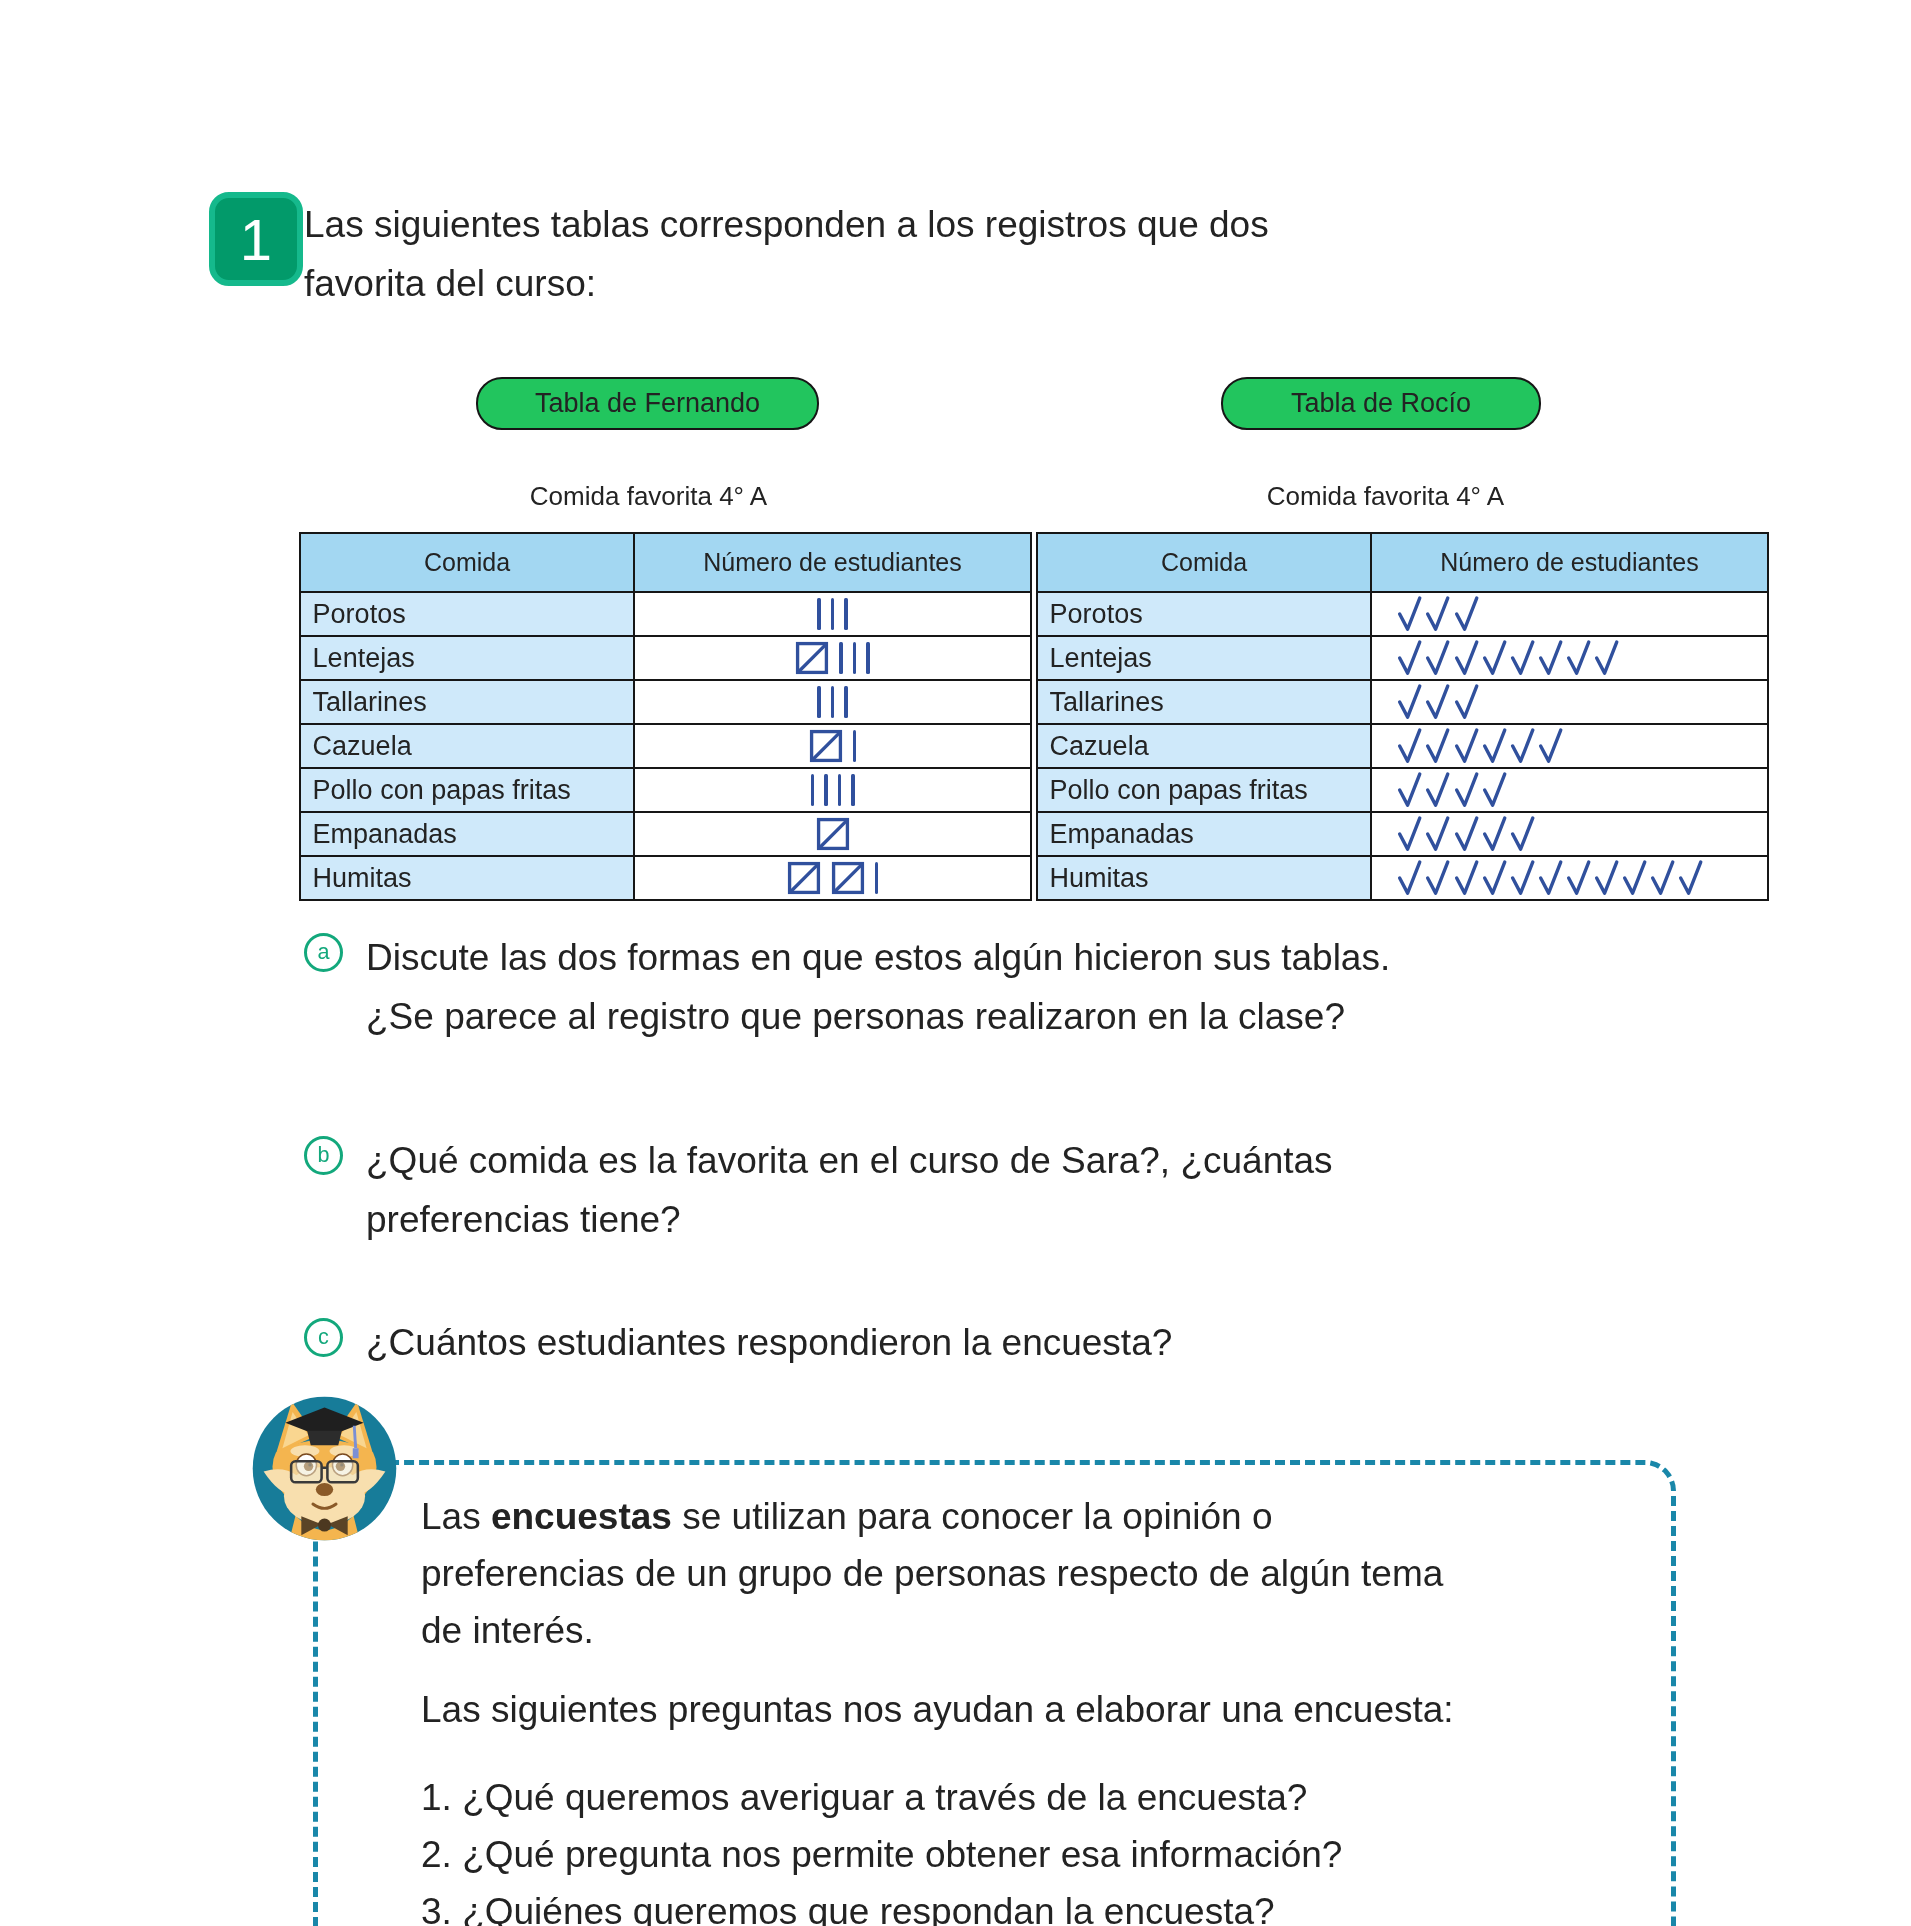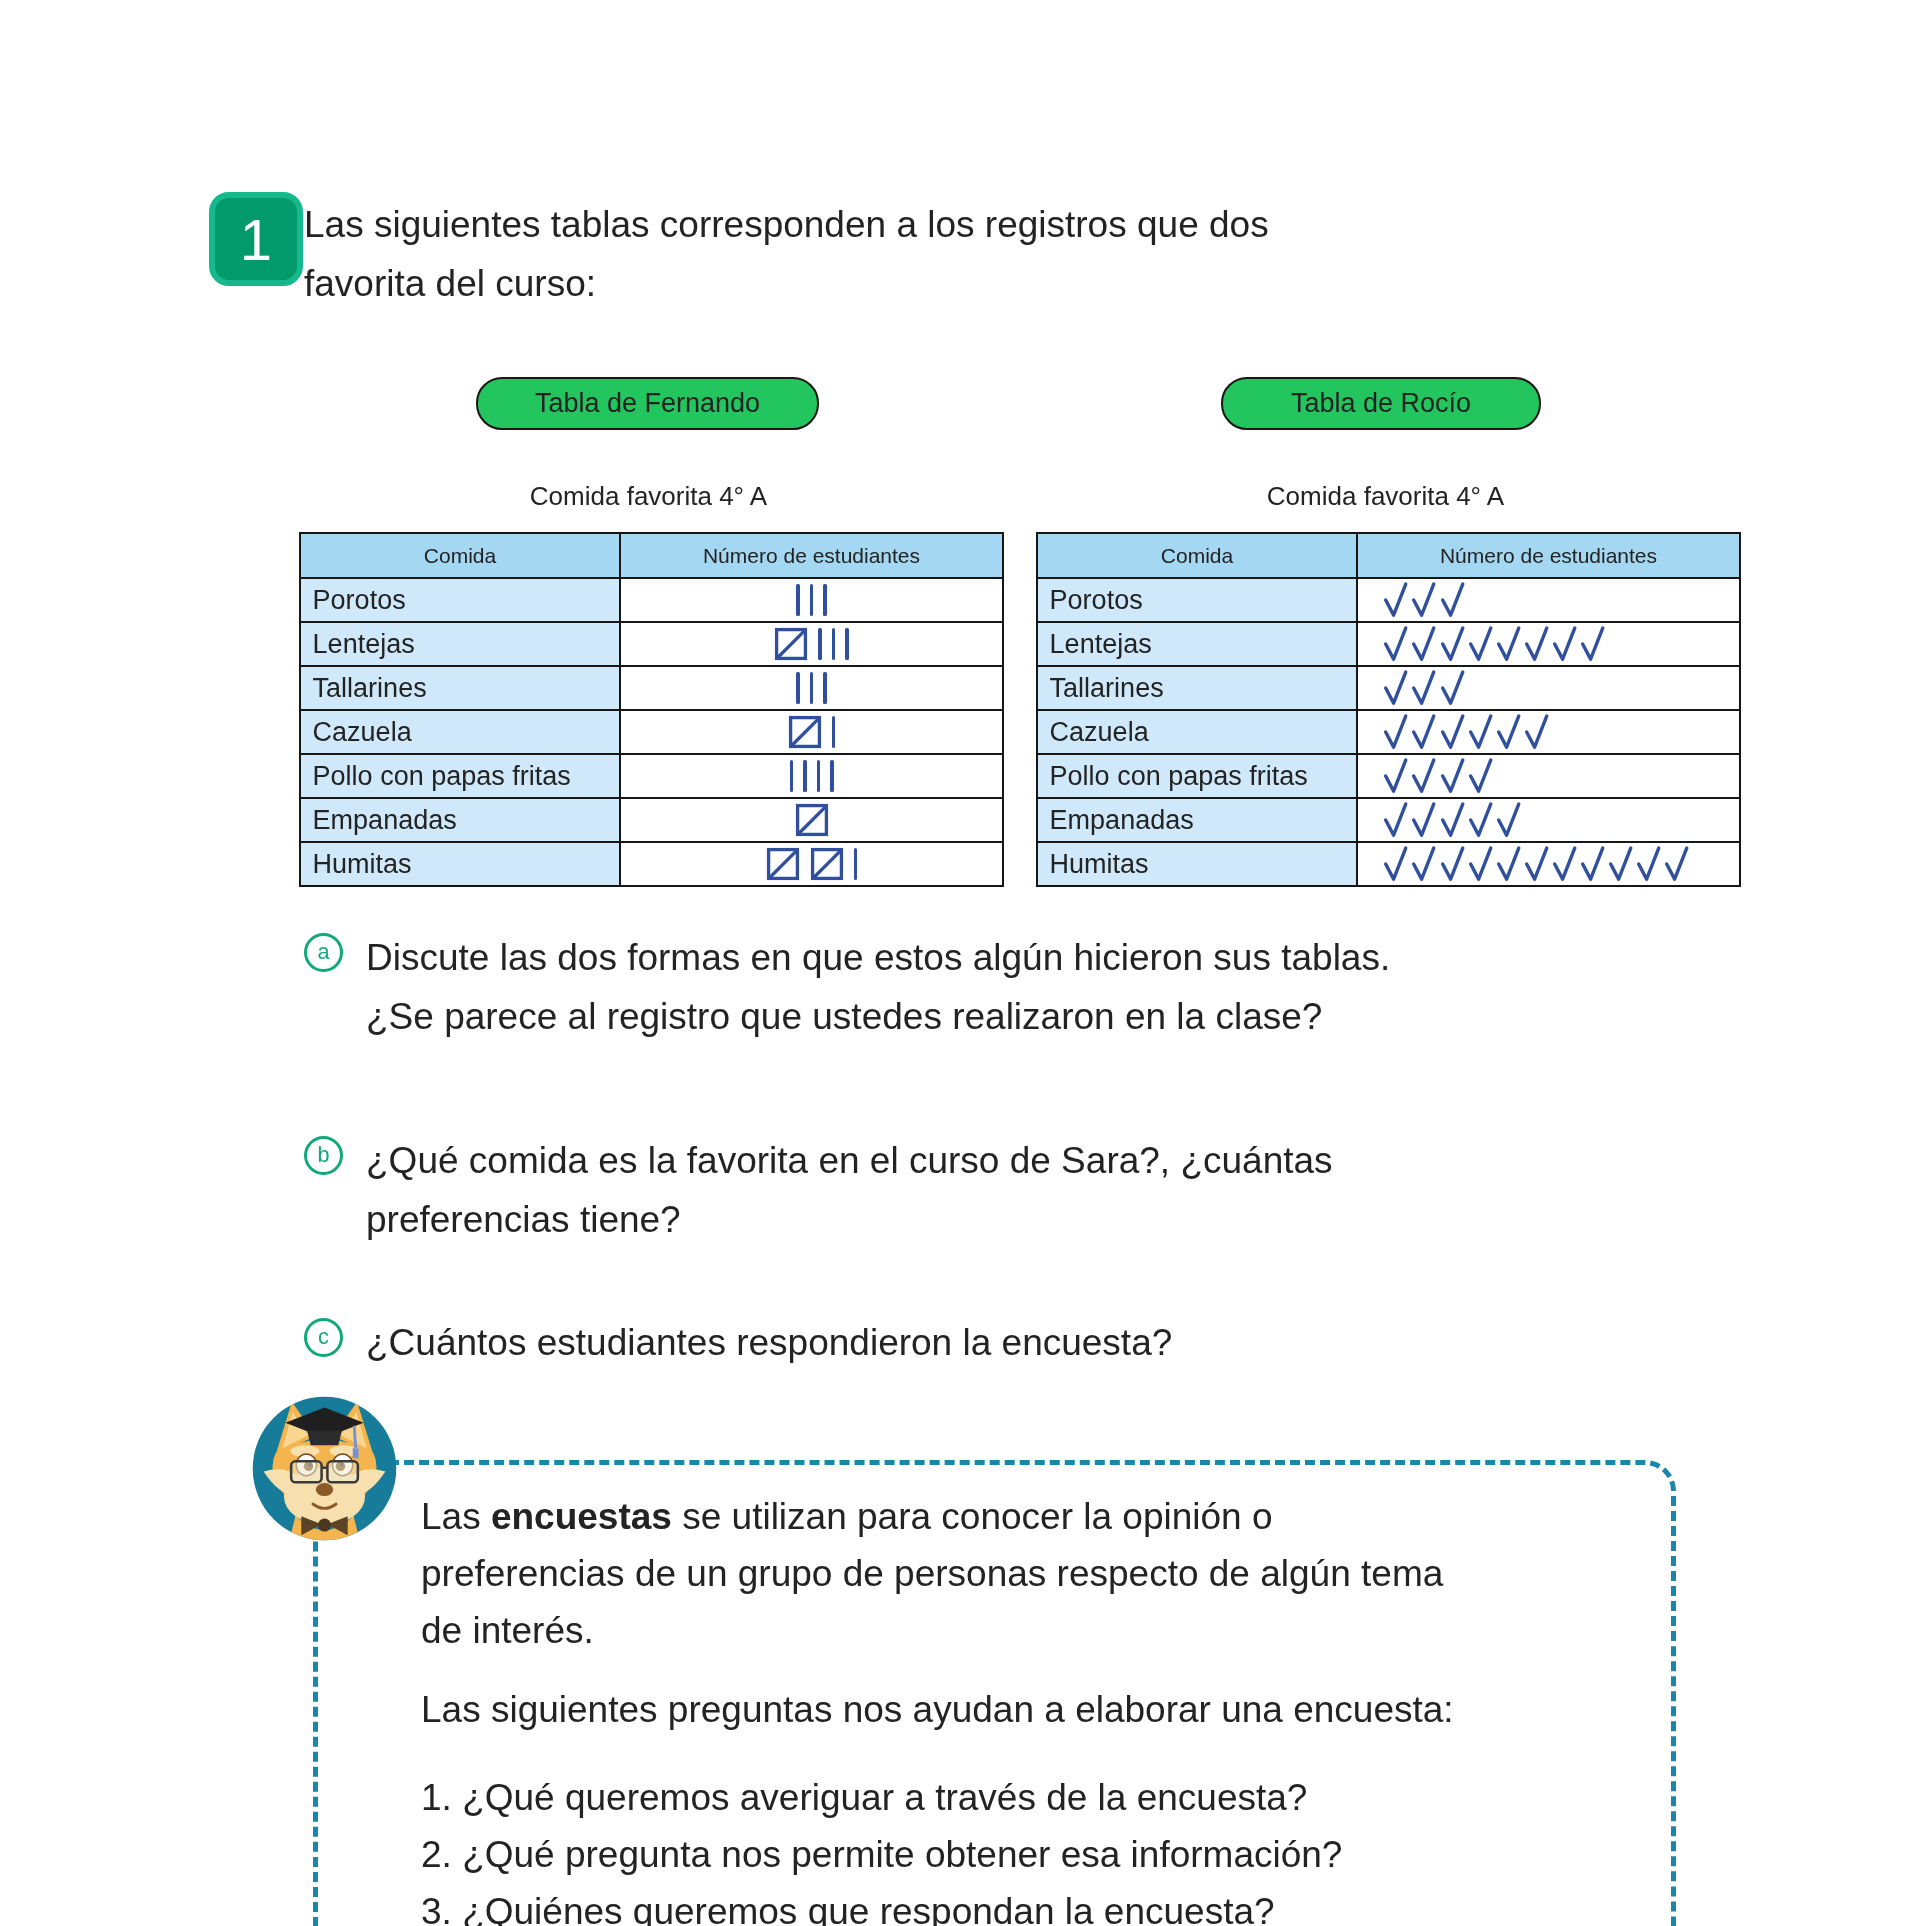--- a/index.html
+++ b/index.html
@@ -27,21 +27,21 @@
   
   .caption{position:absolute;top:481px;width:699px;text-align:center;font-size:26px;}
   .cap-f{left:299px;}
   .cap-r{left:1036px;}
   
   .datatable{position:absolute;top:532px;border-collapse:collapse;table-layout:fixed;}
   .t-f{left:299px;}
   .t-r{left:1036px;}
   .datatable th,.datatable td{border:2.7px solid #161616;}
   .datatable th{
-    height:43px;background:#a3d7f2;font-size:21px;font-weight:400;text-align:center;padding:0;
+    height:43px;background:#a3d7f2;font-size:25px;font-weight:400;text-align:center;padding:7px;
   }
   th.col-label{width:318px;}
   th.col-marks{width:381px;}
   .datatable td{height:42px;padding:0;}
   td.cell-label{background:#cfe9fa;font-size:27px;padding-left:11.6px;}
   td.cell-marks{background:#ffffff;}
   .marks-f{display:flex;align-items:center;justify-content:center;gap:10px;height:100%;}
   .marks-r{display:flex;align-items:center;justify-content:flex-start;gap:3.1px;height:100%;padding-left:25.4px;}
   .tally-bar{width:3.5px;height:32px;background:#30509d;border-radius:1.5px;}
   .tally-five{width:34px;height:34px;display:block;}
@@ -448,21 +448,21 @@
             </div>
           </td>
         </tr>
       </tbody>
   </table>
 
   <div class="question q-a">
     <div class="qcircle">a</div>
     <div class="qtext" id="qt-0">
         <div class="line">Discute las dos formas en que estos algún hicieron sus tablas.</div>
-        <div class="line">¿Se parece al registro que ustedes realizaron en la clase?</div>
+        <div class="line">¿Se parece al registro que personas realizaron en la clase?</div>
       </div>
   </div>
   <div class="question q-b">
     <div class="qcircle">b</div>
     <div class="qtext" id="qt-1">
         <div class="line">¿Qué comida es la favorita en el curso de Sara?, ¿cuántas</div>
         <div class="line">preferencias tiene?</div>
       </div>
   </div>
   <div class="question q-c">

